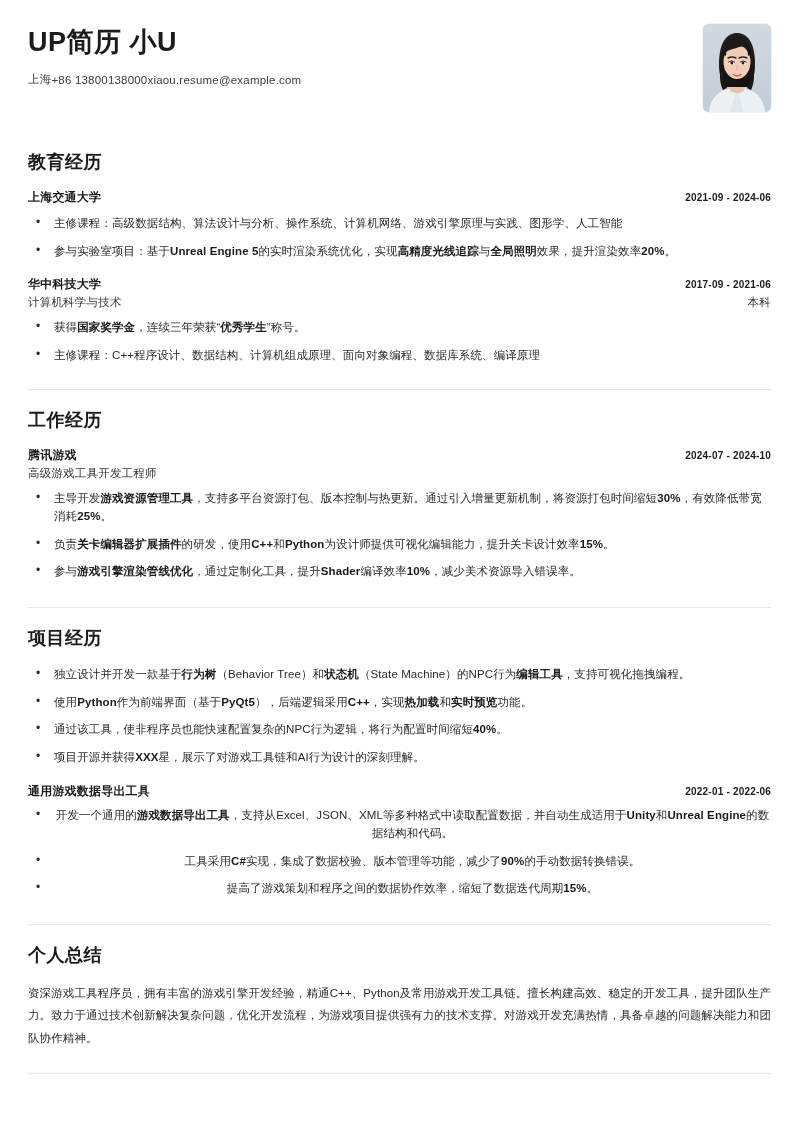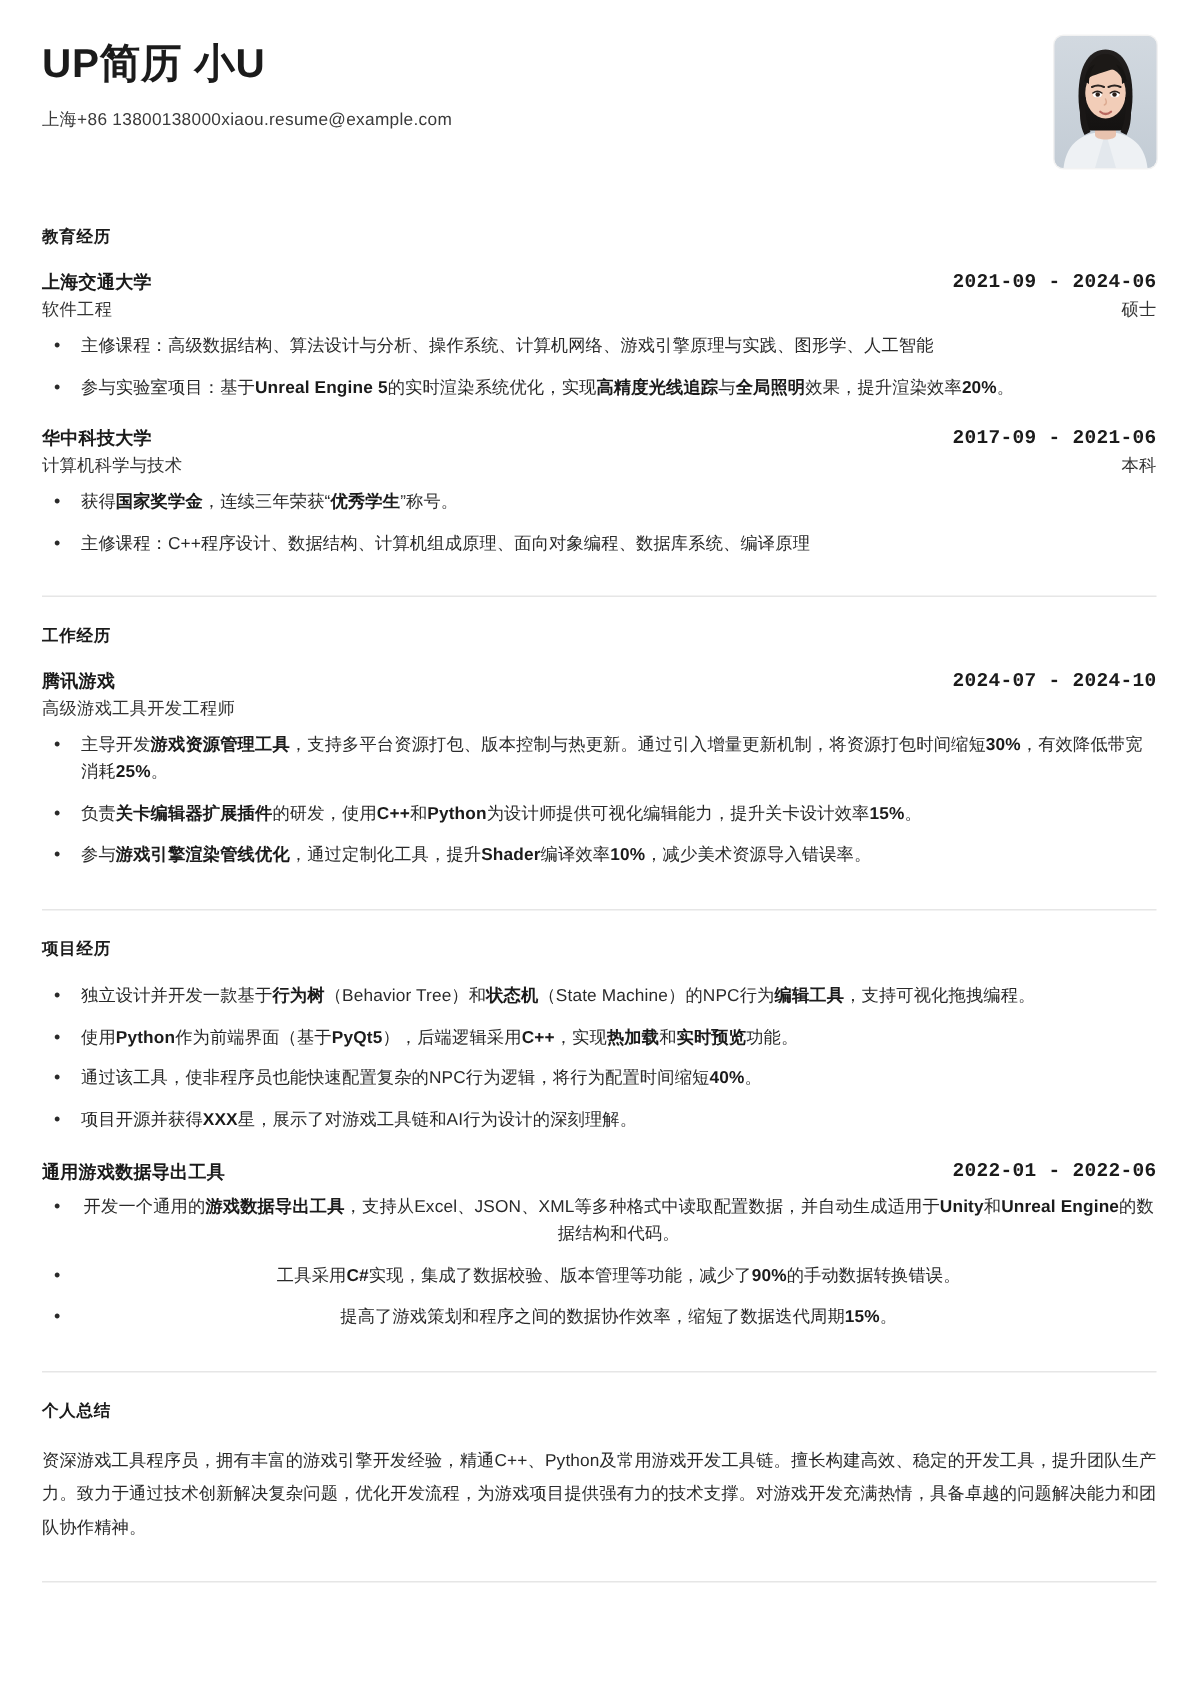--- a/index.html
+++ b/index.html
@@ -30,30 +30,30 @@
     width:68px; height:88px; border-radius:6px; overflow:hidden;
     flex:0 0 auto; background:#cfd6dd; position:relative;
     box-shadow:0 0 0 1px rgba(0,0,0,.05);
   }
   .photo svg{ display:block; width:100%; height:100%; }
 
   
   .divider{ height:1px; background:#e6e6e6; margin:0; }
   .section{ padding-top:18px; }
   .section-title{
-    font-size:11px; font-weight:700; color:#1b1b1b;
+    font-size:18px; font-weight:700; color:#1b1b1b;
     letter-spacing:.5px; margin-bottom:15px;
   }
   .entry{ margin-bottom:14px; }
   .entry:last-child{ margin-bottom:0; }
   .entry-head{
-    display:flex; justify-content:space-between; align-items:flex-start;
+    display:flex; justify-content:space-between; align-items:center;
   }
   .entry-org{ font-size:12px; font-weight:700; color:#1b1b1b; letter-spacing:.2px; }
-  .entry-date{ font-size:13px; font-weight:700; color:#1b1b1b; white-space:nowrap; letter-spacing:.2px;font-family:Liberation Mono, monospace;}
+  .entry-date{ font-size:10px; font-weight:700; color:#1b1b1b; white-space:nowrap; letter-spacing:.2px;}
   .entry-sub{
     display:flex; justify-content:space-between; align-items:baseline;
     margin-top:2px;
   }
   .entry-role{ font-size:11.5px; color:#333; letter-spacing:.2px; }
   .entry-degree{ font-size:11.5px; color:#333; white-space:nowrap; letter-spacing:.2px;}
 
   ul.bullets{ list-style:none; margin-top:8px; }
   ul.bullets li{
     position:relative; padding-left:26px; margin-bottom:9px;
@@ -137,24 +137,20 @@
   <div class="sec-gap"></div>
 
   <div class="section">
     <div class="section-title">教育经历</div>
 
     <div class="entry">
       <div class="entry-head">
         <span class="entry-org">上海交通大学</span>
         <span class="entry-date">2021-09 - 2024-06</span>
       </div>
-      <div class="entry-sub">
-        <span class="entry-role">软件工程</span>
-        <span class="entry-degree">硕士</span>
-      </div>
       <ul class="bullets">
         <li>主修课程：高级数据结构、算法设计与分析、操作系统、计算机网络、游戏引擎原理与实践、图形学、人工智能</li>
         <li>参与实验室项目：基于<b>Unreal Engine 5</b>的实时渲染系统优化，实现<b>高精度光线追踪</b>与<b>全局照明</b>效果，提升渲染效率<b>20%</b>。</li>
       </ul>
     </div>
 
     <div class="entry" style="margin-top:16px;">
       <div class="entry-head">
         <span class="entry-org">华中科技大学</span>
         <span class="entry-date">2017-09 - 2021-06</span>

